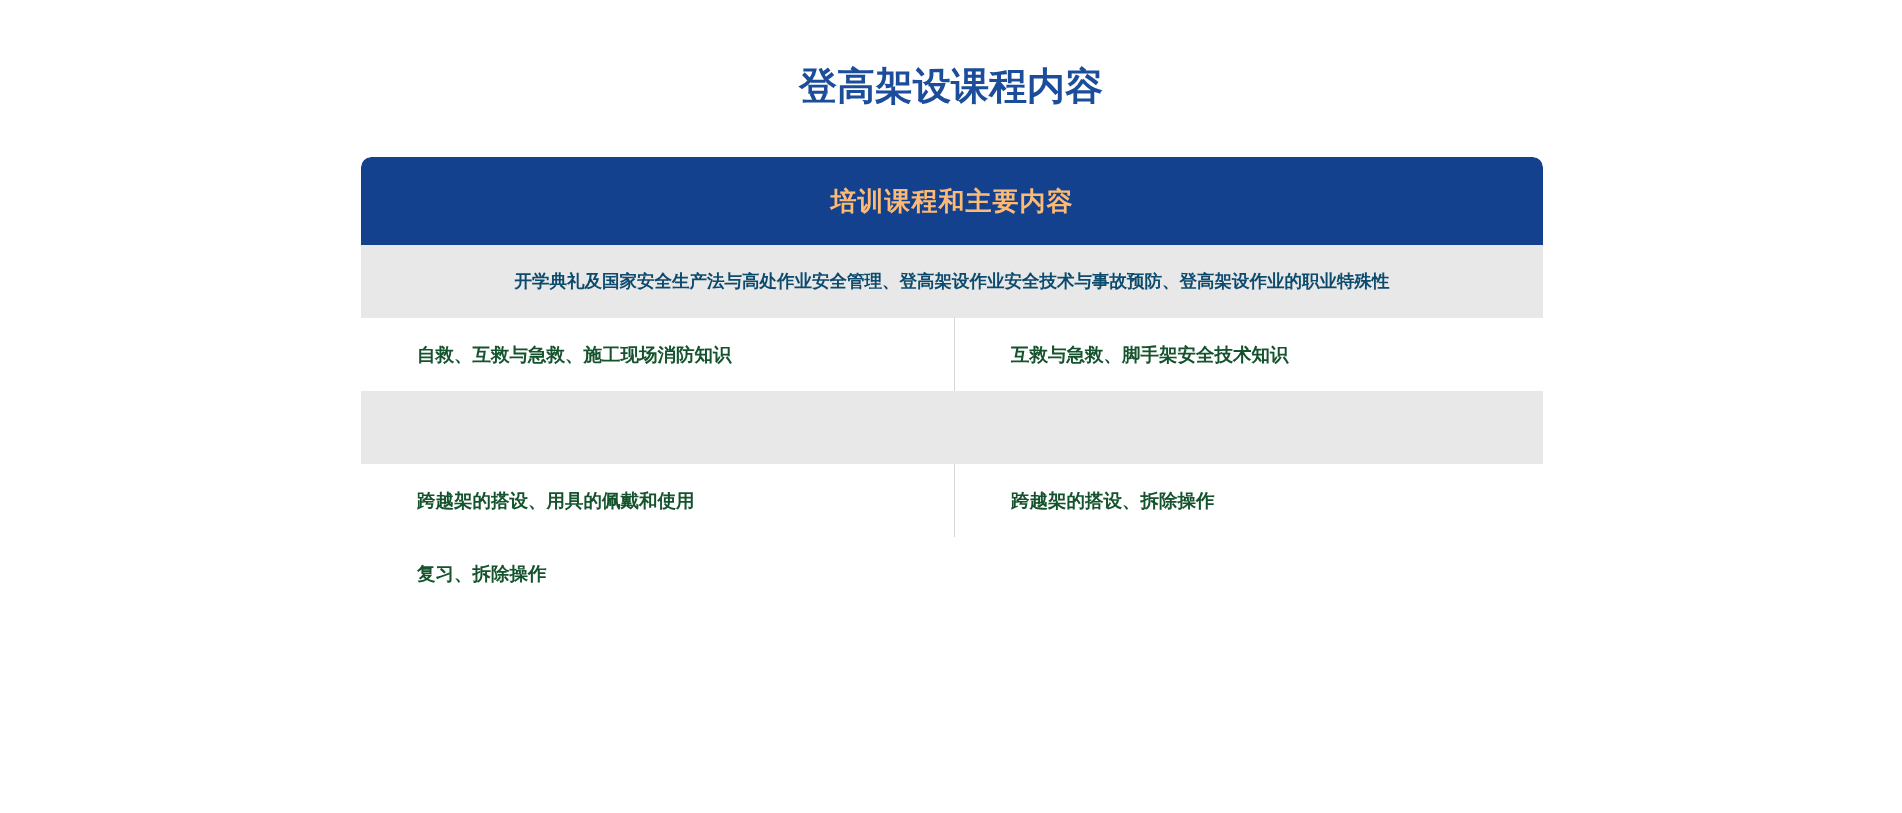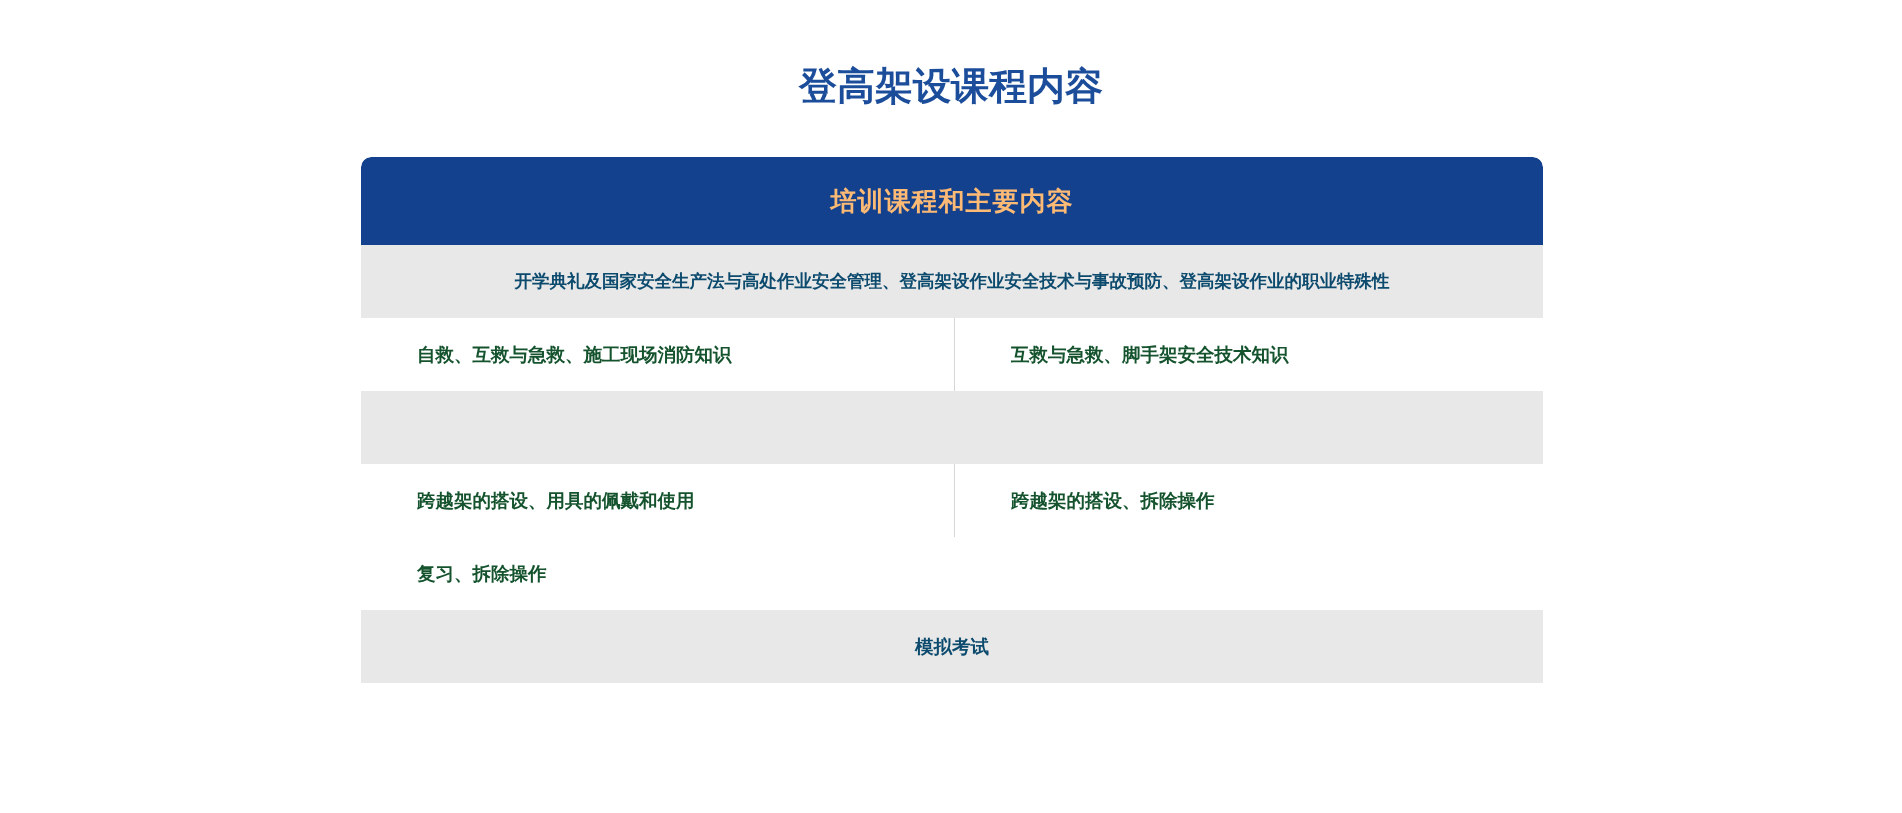--- a/index.html
+++ b/index.html
@@ -158,19 +158,16 @@
       <div class="row plain">
         <div class="cell-left">跨越架的搭设、用具的佩戴和使用</div>
         <div class="cell-right">跨越架的搭设、拆除操作</div>
       </div>
 
 
       <div class="row plain">
         <div class="cell-right">复习、拆除操作</div>
       </div>
 
-      <div class="row shade footer-row">
-        <div class="cell-full">模拟考试</div>
-      </div>
 
     </div>
   </div>
 </div>
 
 </body></html>

